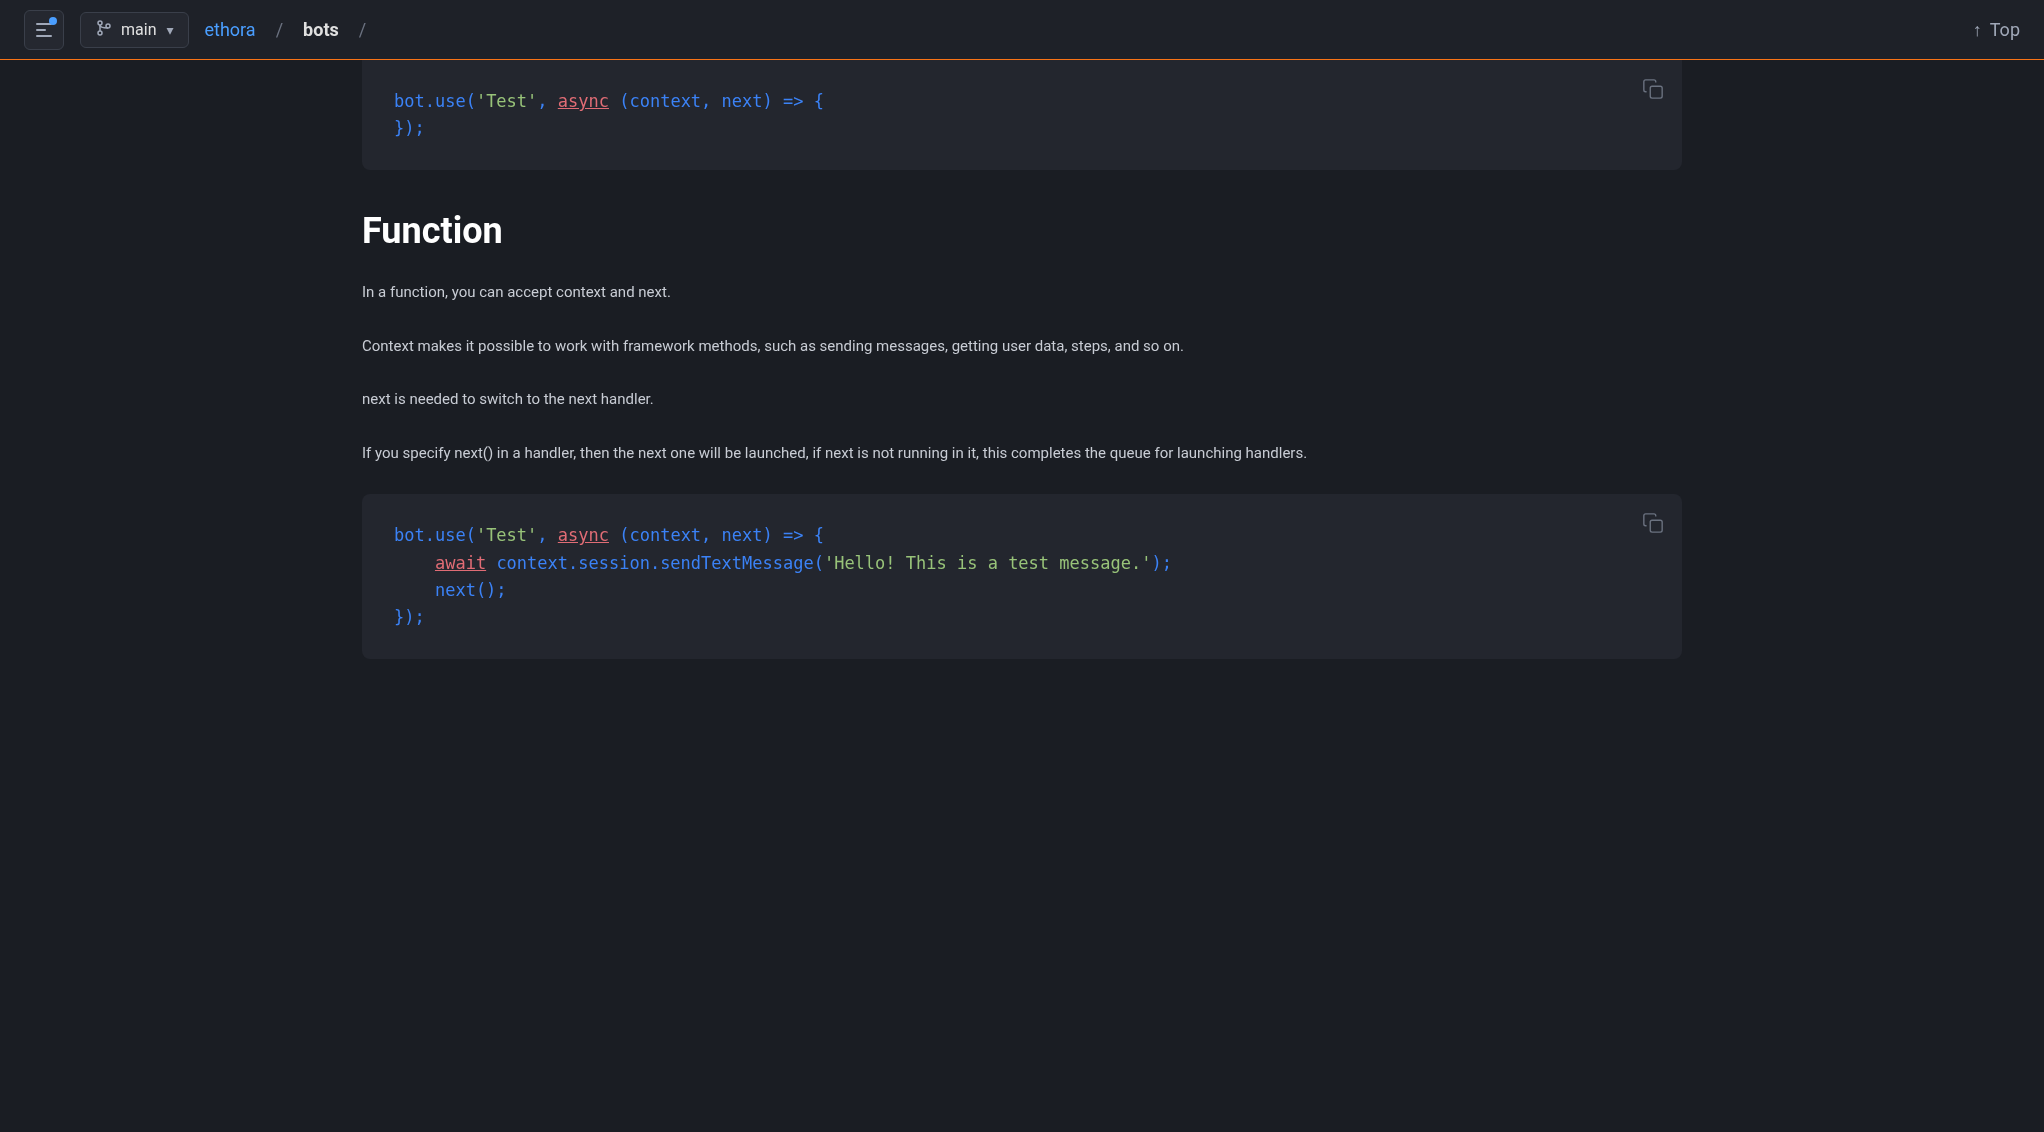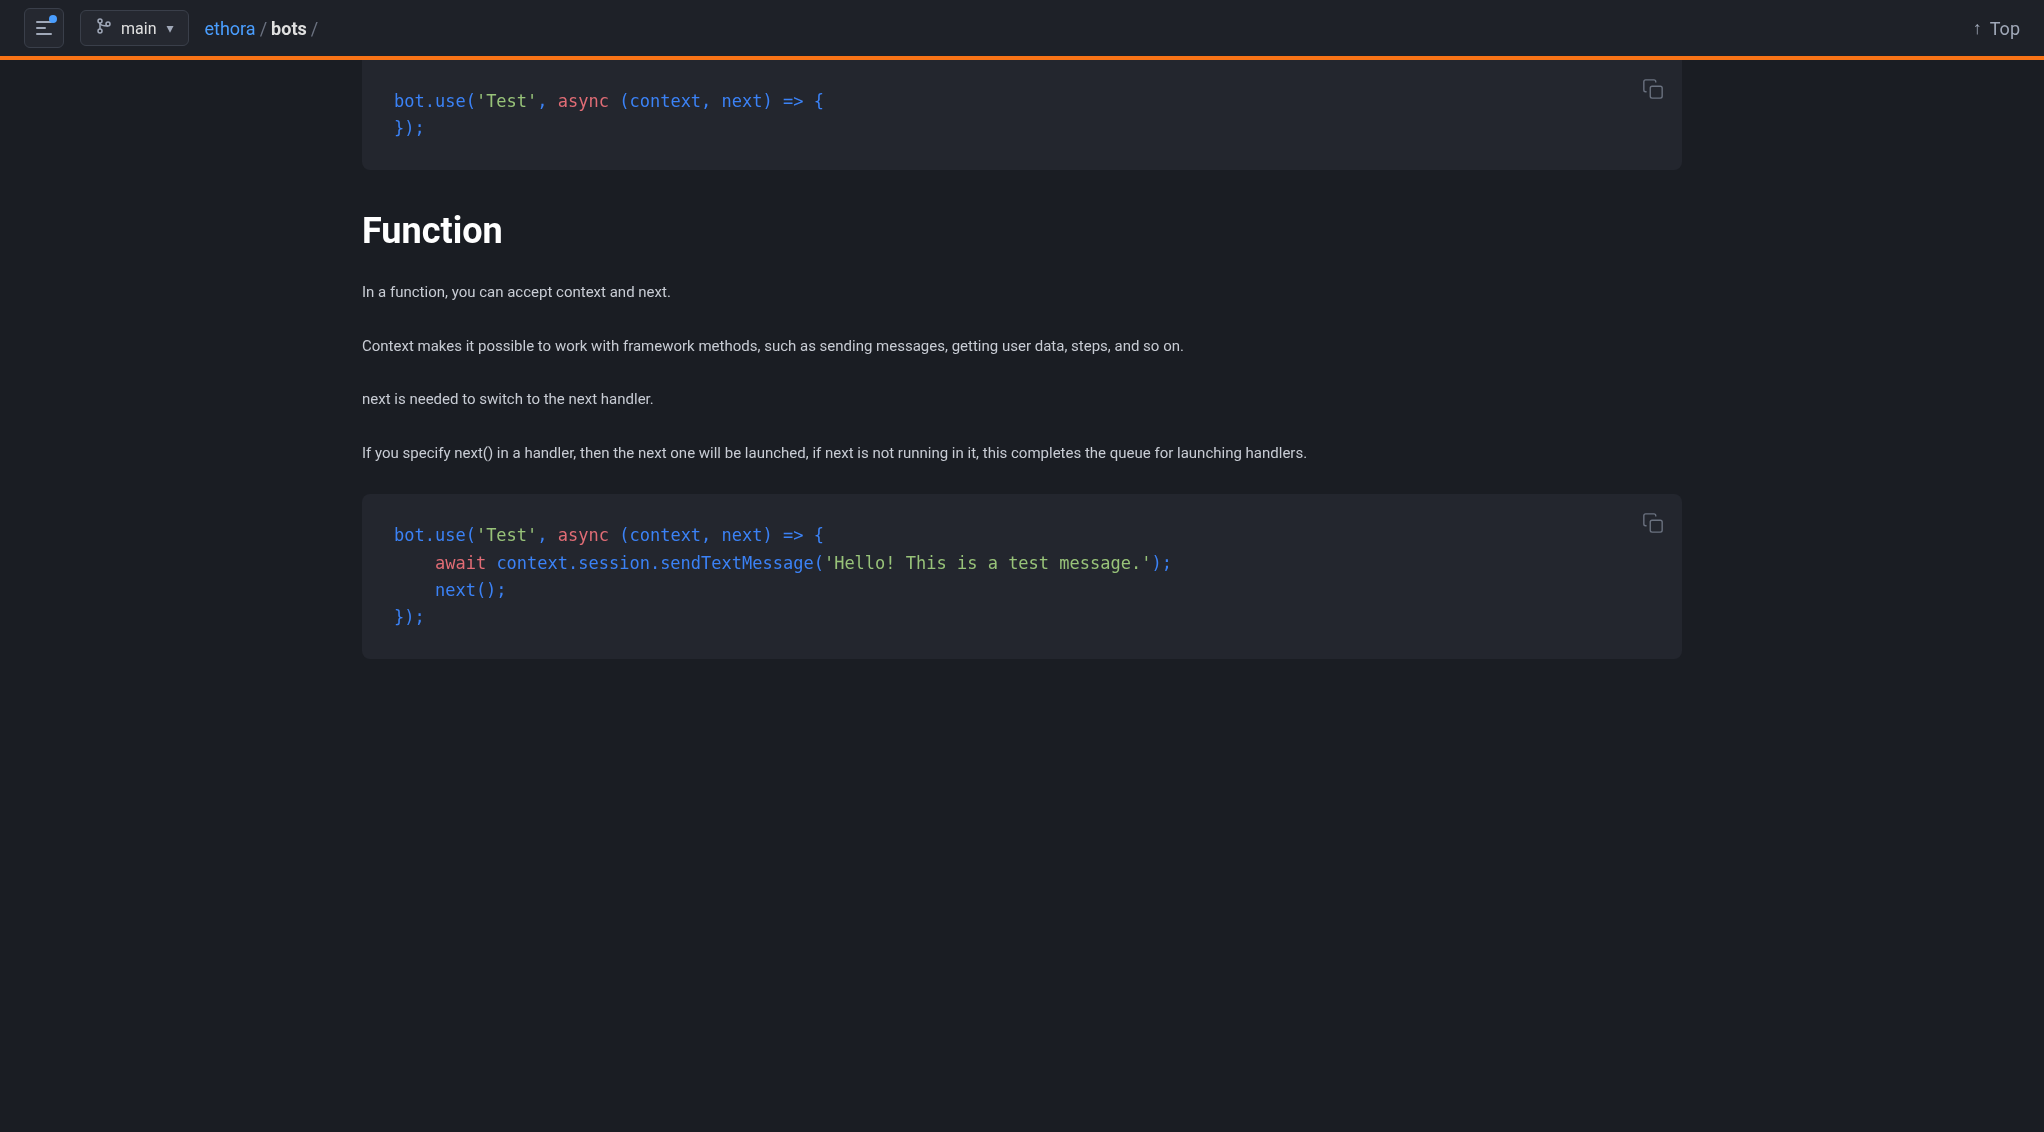--- a/index.html
+++ b/index.html
@@ -17,21 +17,21 @@
       min-height: 1132px;
       overflow-x: hidden;
     }
 
     
     .top-nav {
       display: flex;
       align-items: center;
       justify-content: space-between;
       background-color: #1e2128;
-      border-bottom: 4px solid #f97316;
+      border-bottom: 1px solid #f97316;
       height: 60px;
       padding: 0 24px;
       position: sticky;
       top: 0;
       z-index: 100;
     }
 
     .nav-left {
       display: flex;
       align-items: center;
@@ -82,21 +82,21 @@
 
     .branch-chevron {
       color: #a0a8b8;
       font-size: 14px;
       margin-left: 2px;
     }
 
     .breadcrumb {
       display: flex;
       align-items: center;
-      gap: 4px;
+      gap: 20px;
       font-size: 18px;
     }
 
     .breadcrumb-link {
       color: #4a9eff;
       cursor: pointer;
       text-decoration: none;
     }
 
     .breadcrumb-sep {
@@ -164,21 +164,21 @@
       width: 22px;
       height: 22px;
     }
 
     .code-line {
       display: block;
       white-space: pre;
     }
 
     .c-white { color: #3b82f6; }
-    .c-red { color: #e06c75; }
+    .c-red { color: #e06c75; text-decoration: underline; }
     .c-green { color: #98c379; }
 
     
     .section-heading {
       font-size: 36px;
       font-weight: 700;
       color: #ffffff;
       margin: 40px 0 28px 0;
     }
 

